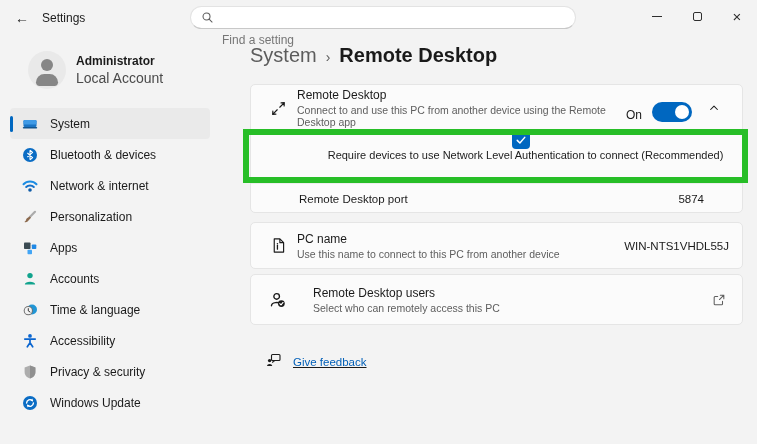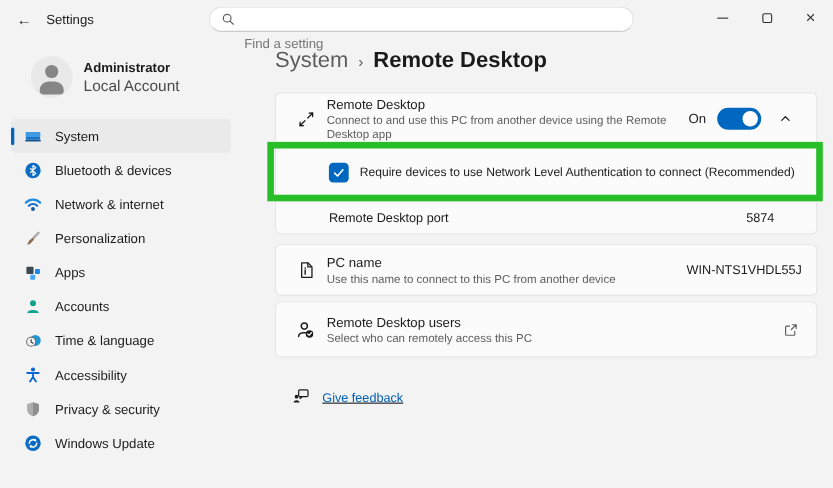--- a/index.html
+++ b/index.html
@@ -60,30 +60,30 @@
   .card { position:absolute; left:0; width:493px; background:#fbfbfb;
     border:1px solid #e5e5e5; border-radius:5px; }
   .row { display:flex; align-items:center; }
   .row-icon { width:38px; display:flex; justify-content:center; flex:0 0 auto; margin-left:8px; }
   .row-text { flex:1 1 auto; min-width:0; }
   .row-title { font-size:12px; color:#1b1b1b; }
   .row-desc { font-size:10.5px; color:#5e5e5e; margin-top:2px; }
 
   #card-rd { top:48px; height:129px; }
   .rd-header { height:46px; padding-right:14px; }
-  .rd-controls { display:flex; align-items:center; flex:0 0 auto; }
+  .rd-controls { display:flex; align-items:flex-end; flex:0 0 auto; }
   .toggle-label { font-size:12px; margin-right:10px; }
   .toggle { width:40px; height:20px; border-radius:10px; background:#0067c0;
     position:relative; cursor:pointer; flex:0 0 auto; }
   .toggle .knob { position:absolute; right:3px; top:3px; width:14px; height:14px;
     border-radius:50%; background:#ffffff; }
   .chevron-btn { width:28px; height:28px; margin-left:8px; display:flex;
     align-items:center; justify-content:center; border-radius:4px; cursor:pointer; }
 
-  .nla-row { height:52px; padding-left:48px; }
+  .nla-row { height:52px; padding-left:48px;flex-direction:column; }
   .checkbox { width:18px; height:18px; border-radius:4px; background:#0067c0;
     display:flex; align-items:center; justify-content:center; cursor:pointer; flex:0 0 auto; }
   .nla-label { font-size:11px; color:#1b1b1b; margin-left:10px; }
 
   .port-row { height:31px; padding-left:48px; padding-right:38px; border-top:1px solid #ededed; }
   .port-label { flex:1 1 auto; font-size:11.5px; color:#1b1b1b; }
   .port-value { font-size:11.5px; color:#1b1b1b; }
 
   #card-pcname { top:186px; height:47px; }
   .pc-value { font-size:11.5px; color:#1b1b1b; margin-right:13px; flex:0 0 auto; }
@@ -296,21 +296,21 @@
         </div>
         <div class="row-text">
           <div class="row-title">PC name</div>
           <div class="row-desc">Use this name to connect to this PC from another device</div>
         </div>
         <span class="pc-value">WIN-NTS1VHDL55J</span>
       </div>
     </div>
 
     <div class="card" id="card-users">
-      <div class="row" style="height:100%;">
+      <div class="row" style="height:100%;gap:16px;">
         <div class="row-icon">
           <svg width="18" height="18" viewBox="0 0 16 16">
             <circle cx="6.8" cy="4.8" r="2.5" fill="none" stroke="#1b1b1b" stroke-width="1.2"></circle>
             <path d="M2.2 13.2 C2.2 9.6 9 9.6 10 11.4" fill="none" stroke="#1b1b1b" stroke-width="1.2" stroke-linecap="round"></path>
             <circle cx="11" cy="11.2" r="3" fill="#1b1b1b"></circle>
             <polyline points="9.6,11.2 10.7,12.3 12.5,10.2" fill="none" stroke="#ffffff" stroke-width="1" stroke-linecap="round" stroke-linejoin="round"></polyline>
           </svg>
         </div>
         <div class="row-text">
           <div class="row-title">Remote Desktop users</div>

